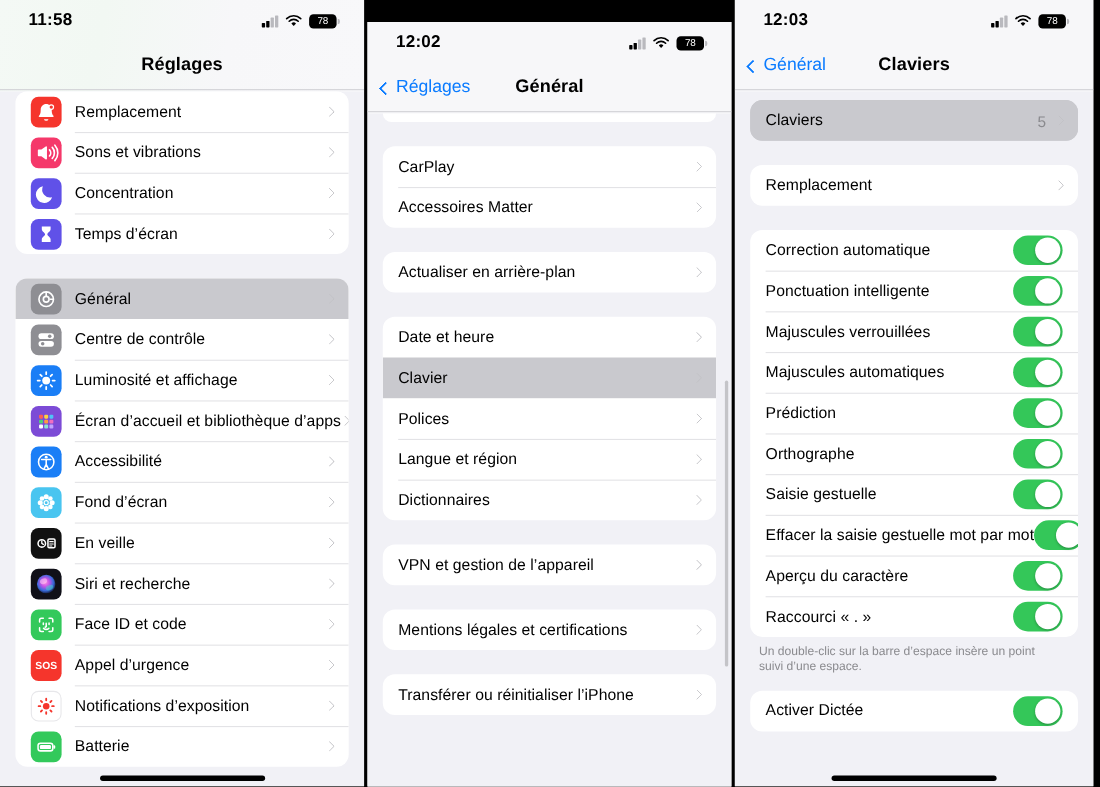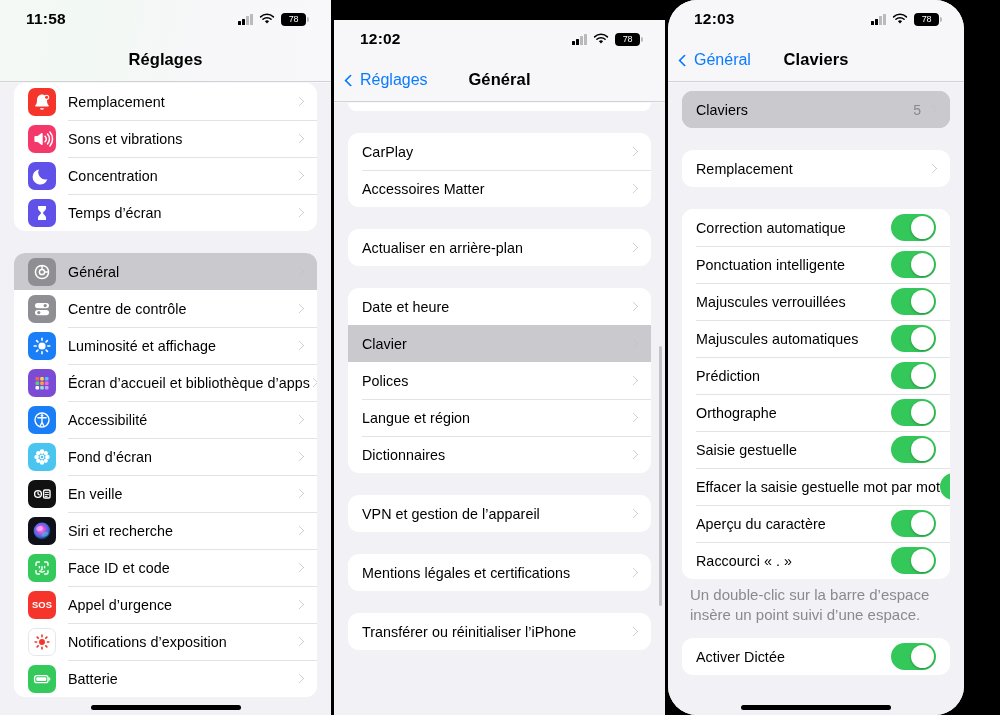--- a/index.html
+++ b/index.html
@@ -14,21 +14,21 @@
   .phone {
     position: relative;
     height: 715px;
     overflow: hidden;
     background: #ffffff;
     flex: 0 0 auto;
   }
   .phone.p1 { width: 331px; }
   .gap { flex: 0 0 3px; background:#000; height:715px; }
   .phone.p2 { width: 331px; margin-top: 20px; }
-  .phone.p3 { width: 296px; border-radius: 29px; }
+  .phone.p3 { width: 326px; }
 
   
   .statusbar {
     height: 38px;
     display:flex; align-items:center; justify-content:space-between;
     padding: 0 22px 0 26px;
     position: relative; z-index: 5;
   }
   .sb-time { font-size: 15.5px; font-weight: 700; letter-spacing: .2px; color:#000; }
   .sb-right { display:flex; align-items:center; gap:6px; }
@@ -122,21 +122,21 @@
     overflow:hidden;
   }
   .row-label { font-size: 14.3px; color:#000; flex:1 1 auto; letter-spacing:.05px; white-space:nowrap; }
   .row-value { font-size:14px; color:#8a8a8e; margin-right:8px; }
   .chev-right {
     width:7px; height:7px; border-right:1.9px solid #c2c2c6; border-top:1.9px solid #c2c2c6;
     transform: rotate(45deg); flex:0 0 auto; border-radius:1px;
   }
 
   .footnote {
-    font-size: 15px; color:#8a8a8e; line-height:1.3;
+    font-size: 11px; color:#8a8a8e; line-height:1.3;
     margin: -16px 4px 20px 4px;
     padding: 0 12px 0 4px;
   }
 
   
   .toggle {
     width:45px; height:27px; border-radius:14px; background:#34c759;
     position:relative; flex:0 0 auto; cursor:pointer;
   }
   .toggle .knob {

